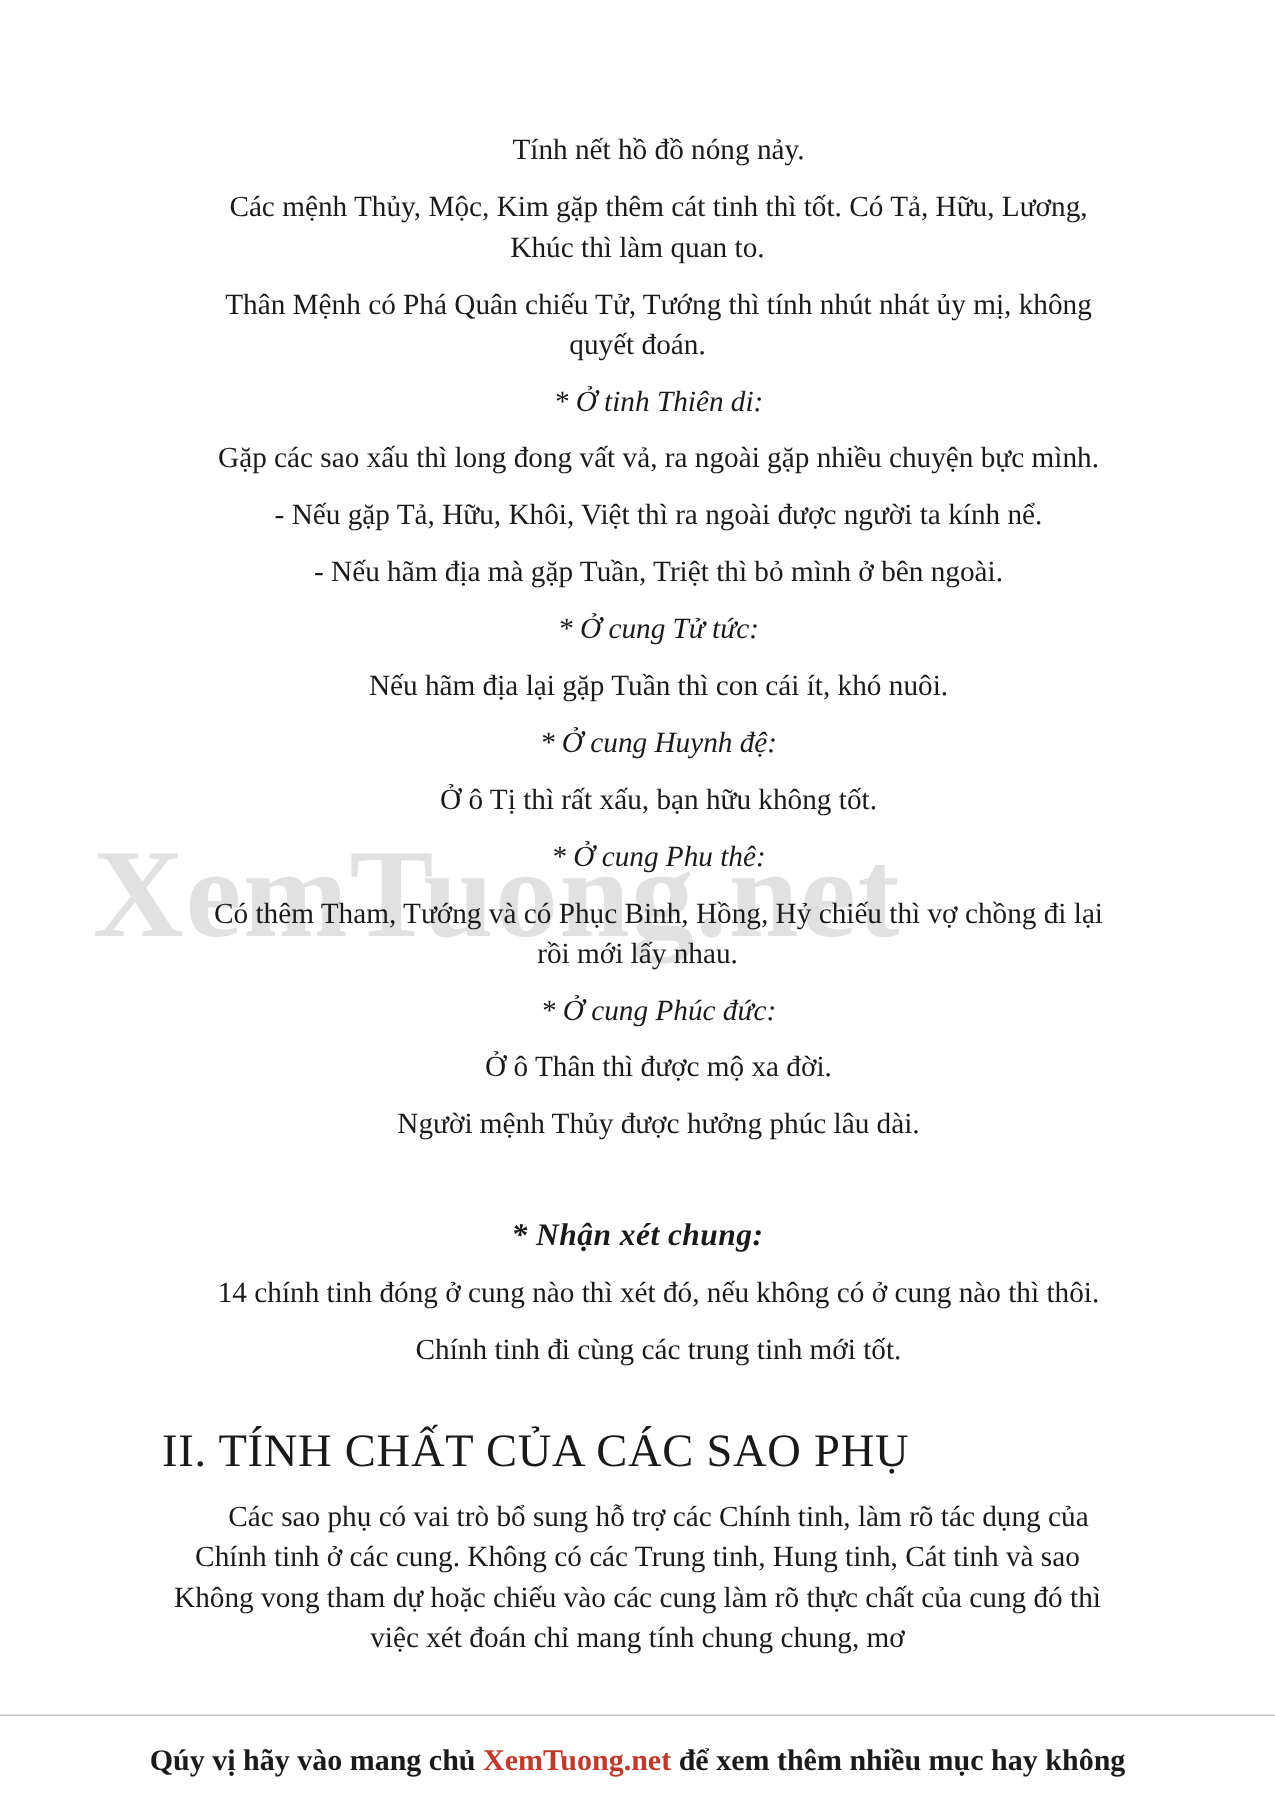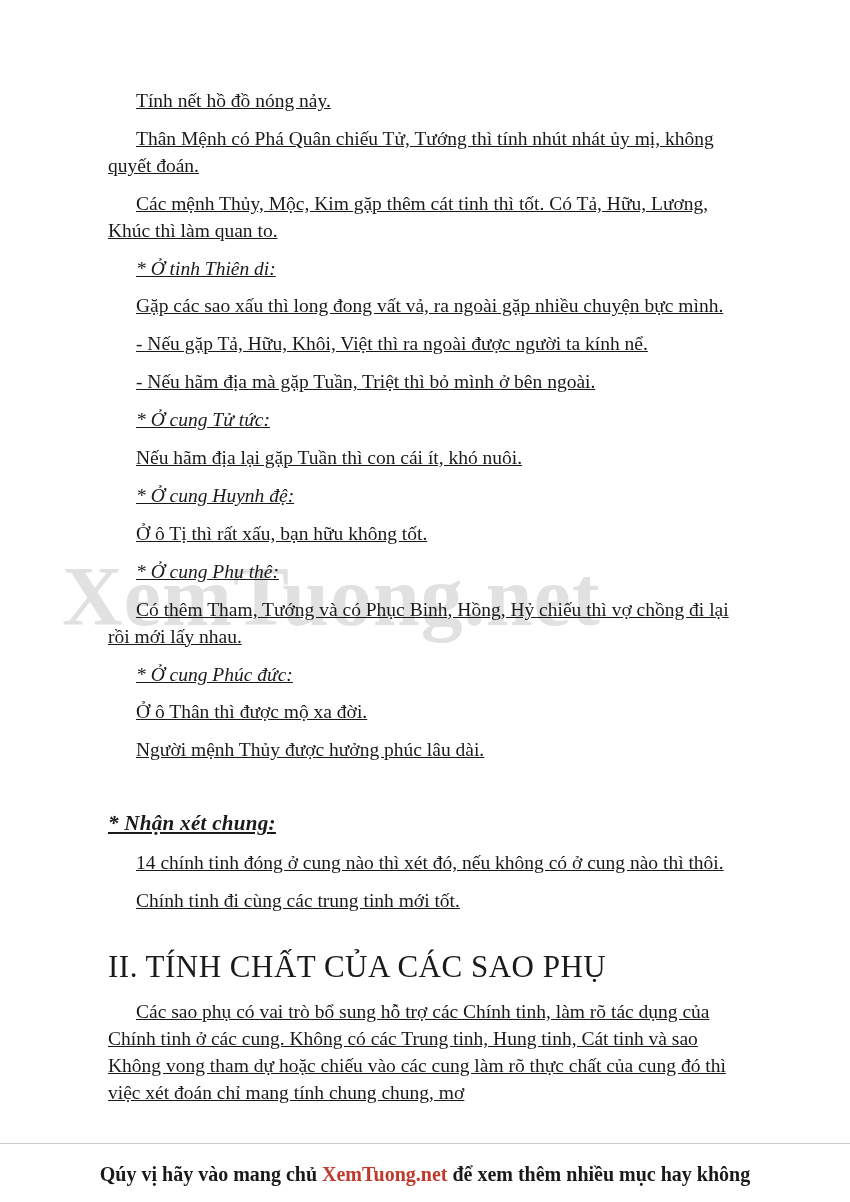--- a/index.html
+++ b/index.html
@@ -27,22 +27,21 @@
     position: absolute;
     left: 108px;
     top: 88px;
     width: 634px;
   }
 
   p {
     margin: 0 0 11px 0;
     font-size: 19.5px;
     line-height: 1.38;
-    text-align: left;
-    text-decoration: underline;
+    text-align: center;
   }
 
   p.indent {
     text-indent: 28px;
   }
 
   p.italic-head {
     font-style: italic;
     text-indent: 28px;
   }
@@ -119,22 +118,22 @@
 
 <div class="page">
 
   <div class="watermark">
     <span>XemTuong.net</span>
   </div>
 
   <div class="content">
 
     <p class="indent">Tính nết hồ đồ nóng nảy.</p>
+    <p class="indent">Các mệnh Thủy, Mộc, Kim gặp thêm cát tinh thì tốt. Có Tả, Hữu, Lương, Khúc thì làm quan to.</p>
     <p class="indent">Thân Mệnh có Phá Quân chiếu Tử, Tướng thì tính nhút nhát ủy mị, không quyết đoán.</p>
-    <p class="indent">Các mệnh Thủy, Mộc, Kim gặp thêm cát tinh thì tốt. Có Tả, Hữu, Lương, Khúc thì làm quan to.</p>
     <p class="italic-head">* Ở tinh Thiên di:</p>
     <p class="indent">Gặp các sao xấu thì long đong vất vả, ra ngoài gặp nhiều chuyện bực mình.</p>
     <p class="dash">- Nếu gặp Tả, Hữu, Khôi, Việt thì ra ngoài được người ta kính nể.</p>
     <p class="dash">- Nếu hãm địa mà gặp Tuần, Triệt thì bỏ mình ở bên ngoài.</p>
     <p class="italic-head">* Ở cung Tử tức:</p>
     <p class="indent">Nếu hãm địa lại gặp Tuần thì con cái ít, khó nuôi.</p>
     <p class="italic-head">* Ở cung Huynh đệ:</p>
     <p class="indent">Ở ô Tị thì rất xấu, bạn hữu không tốt.</p>
     <p class="italic-head">* Ở cung Phu thê:</p>
     <p class="indent">Có thêm Tham, Tướng và có Phục Binh, Hồng, Hỷ chiếu thì vợ chồng đi lại rồi mới lấy nhau.</p>

